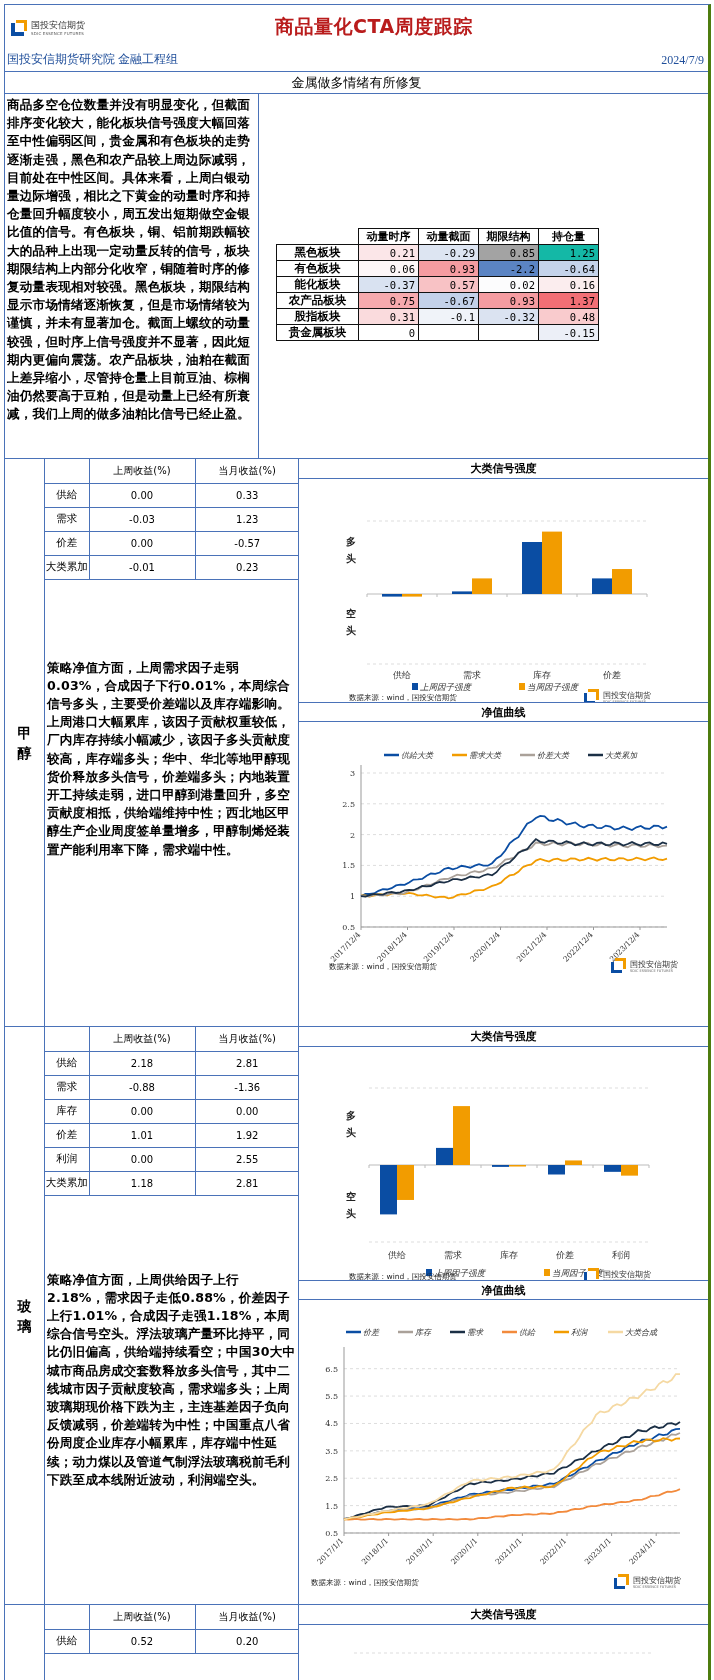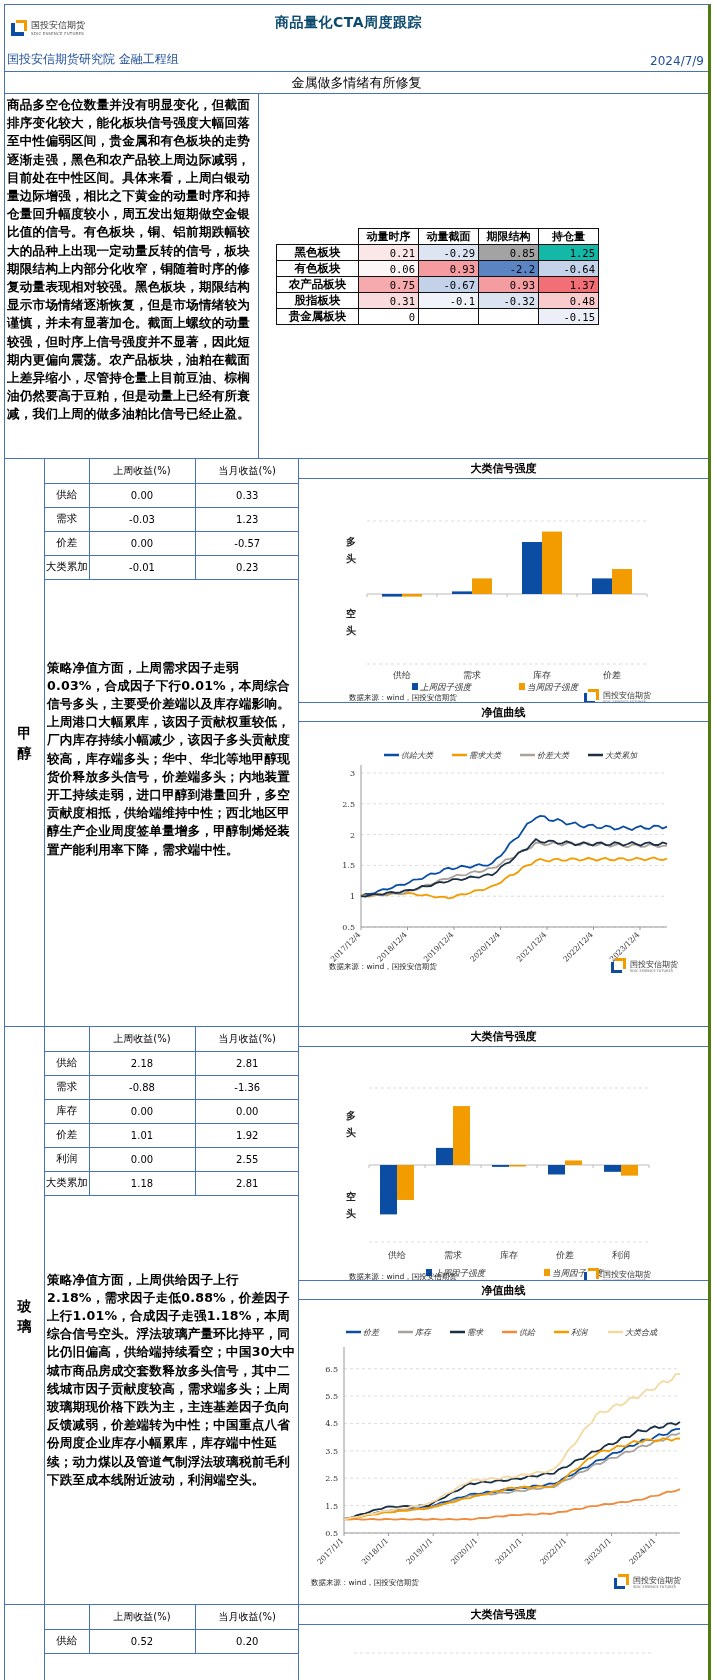--- a/index.html
+++ b/index.html
@@ -8,22 +8,22 @@
   .header { position: relative; height: 47px; }
   .logo { position: absolute; left: 6px; top: 6px; width: 92px; height: 34px; display: flex; align-items: center; }
   .logo-mark { position: relative; width: 16px; height: 16px; margin-right: 4px; }
   .logo-mark .a { position: absolute; left: 0; top: 3px; width: 13px; height: 13px; background: #0a4da3; }
   .logo-mark .a2 { position: absolute; left: 4px; top: 3px; width: 9px; height: 9px; background: #fff; }
   .logo-mark .b { position: absolute; left: 5px; top: 0; width: 11px; height: 11px; background: #f29c00; }
   .logo-mark .b2 { position: absolute; left: 5px; top: 3px; width: 8px; height: 8px; background: #fff; }
   .logo-text { display: flex; flex-direction: column; line-height: 1; }
   .logo-cn { font-size: 9px; color: #333; }
   .logo-en { font-size: 4px; color: #555; margin-top: 2px; letter-spacing: 0.2px; }
-  .title { position: absolute; left: 270px; top: 9px; font-size: 14px; color: #0c4a6e; font-weight: bold; letter-spacing: 0.5px; }
-  .subheader { height: 20px; display: flex; justify-content: space-between; align-items: flex-end; padding: 0 2px 3px 2px; border-bottom: 1px solid #4a72b8; }
+  .title { position: absolute; left: 270px; top: 9px; font-size: 19px; color: #b91c1c; font-weight: bold; letter-spacing: 0.5px; }
+  .subheader { height: 20px; display: flex; justify-content: space-between; align-items: flex-end; padding: 0 2px 3px 2px; border-bottom: 1px solid #4a72b8; font-family: Liberation Serif, serif; }
   .org { font-size: 12px; color: #1f4e9a; }
   .date { font-size: 12px; color: #1f4e9a; margin-right: 2px; }
   .banner { height: 22px; text-align: center; font-size: 13px; line-height: 22px; border-bottom: 1px solid #4a72b8; }
   .section { position: relative; border-bottom: 1px solid #4a72b8; display: flex; }
   .label-col { width: 43px; border-right: 1px solid #4a72b8; display: flex; align-items: center; justify-content: center; }
   .label-text { font-size: 14px; font-weight: bold; text-align: center; line-height: 20px; width: 20px; }
   .label-text.wide { width: 36px; }
   .mid-col { width: 254px; border-right: 1px solid #4a72b8; position: relative; }
   .right-col { flex: 1; position: relative; }
   .para { font-size: 12.6px; line-height: 18.2px; font-weight: bold; padding: 2px 2px 0 2px; letter-spacing: 0.2px; }
@@ -89,20 +89,27 @@
               <td class="v" style="background:#dde5f2">-0.29</td>
               <td class="v" style="background:#a3a3a3">0.85</td>
               <td class="v" style="background:#14b8a6">1.25</td>
             </tr>
             <tr>
               <td class="rl">有色板块</td>
               <td class="v" style="background:#fdf6f7">0.06</td>
               <td class="v" style="background:#f59ca1">0.93</td>
               <td class="v" style="background:#5b84c3">-2.2</td>
               <td class="v" style="background:#c5d3ea">-0.64</td>
+            </tr>
+            <tr>
+              <td class="rl">能化板块</td>
+              <td class="v" style="background:#d9e2f1">-0.37</td>
+              <td class="v" style="background:#f8c2c5">0.57</td>
+              <td class="v" style="background:#fcfcfd">0.02</td>
+              <td class="v" style="background:#fbedee">0.16</td>
             </tr>
             <tr>
               <td class="rl">农产品板块</td>
               <td class="v" style="background:#f6aaae">0.75</td>
               <td class="v" style="background:#c3d1e9">-0.67</td>
               <td class="v" style="background:#f59ca1">0.93</td>
               <td class="v" style="background:#f26f75">1.37</td>
             </tr>
             <tr>
               <td class="rl">股指板块</td>

